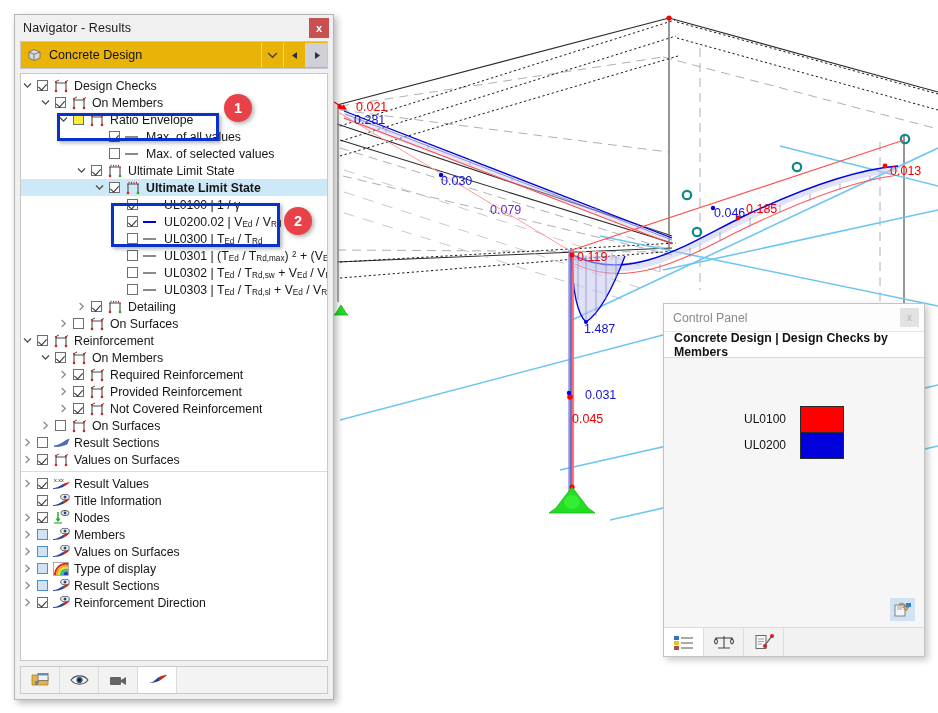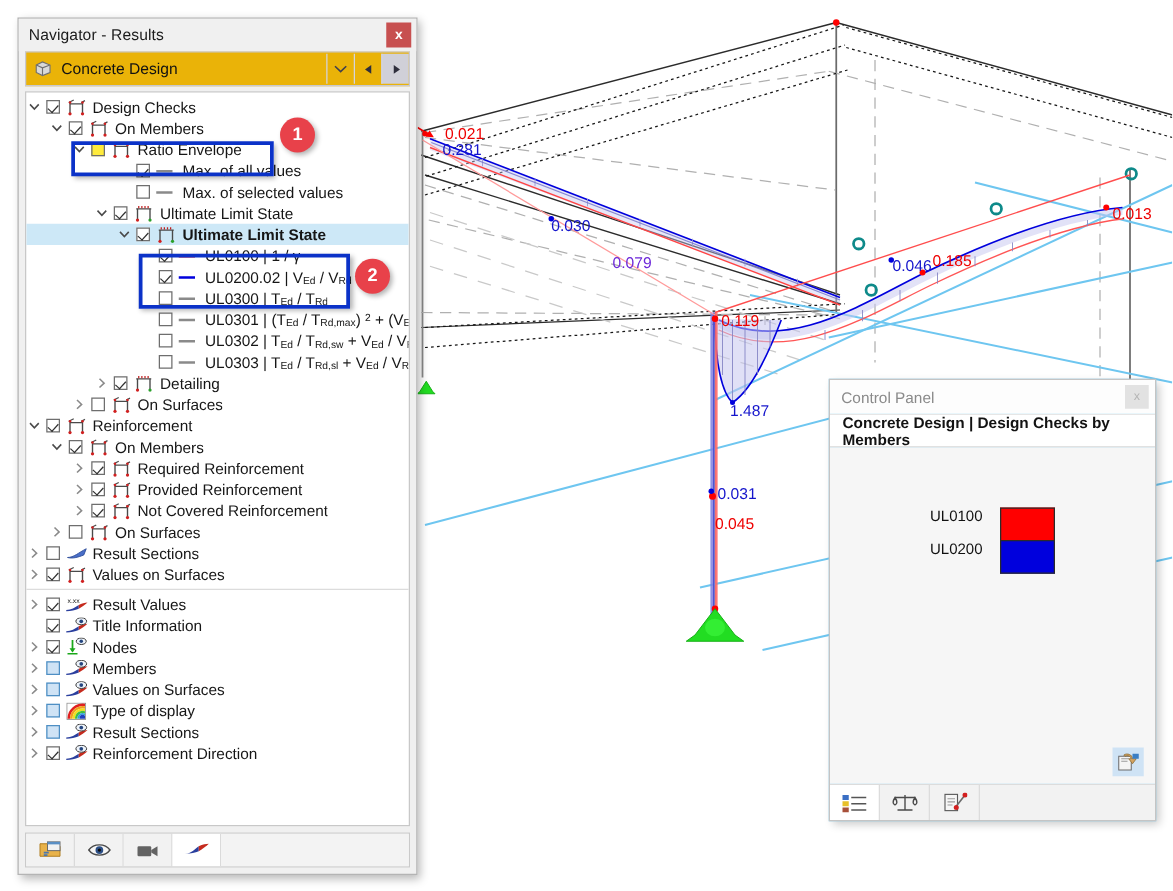--- a/index.html
+++ b/index.html
@@ -206,21 +206,21 @@
   }
   .bbtn.sel { background: #ffffff; border-bottom: none; }
   .bfill { flex: 1; background: #f3f3f3; }
 
   
   #control-panel {
     position: absolute;
     left: 663px; top: 303px;
     width: 260px;
     height: 352px;
-    background: #7dd3fc;
+    background: #fef9c3;
     border: 1px solid #c4c4c4;
     box-shadow: 3px 3px 7px rgba(0,0,0,0.22);
     display: flex;
     flex-direction: column;
   }
   .cp-title {
     height: 27px;
     background: #fdfdfd;
     display: flex;
     align-items: center;
@@ -258,20 +258,21 @@
     flex: 0 0 auto;
   }
   .cp-body {
     flex: 1 1 auto;
     background: #f6f6f6;
     position: relative;
     padding-top: 48px;
   }
   .legend-row {
     display: flex;
+    align-items: center;
     height: 26px;
     padding-left: 80px;
   }
   .legend-name {
     font-size: 12px;
     color: #111;
     width: 56px;
   }
   .legend-swatch {
     width: 42px;
@@ -498,21 +499,21 @@
     <div>
       <span class="vp-label" style="left:356px; top:100px; color:#ee0000;">0.021</span>
       <span class="vp-label" style="left:354px; top:113px; color:#1414cc;">0.281</span>
       <span class="vp-label" style="left:441px; top:174px; color:#1414cc;">0.030</span>
       <span class="vp-label" style="left:490px; top:203px; color:#6d28d9;">0.079</span>
       <span class="vp-label" style="left:577px; top:250px; color:#ee0000;">0.119</span>
       <span class="vp-label" style="left:584px; top:322px; color:#1414cc;">1.487</span>
       <span class="vp-label" style="left:714px; top:206px; color:#1414cc;">0.046</span>
       <span class="vp-label" style="left:746px; top:202px; color:#ee0000;">0.185</span>
       <span class="vp-label" style="left:890px; top:164px; color:#ee0000;">0.013</span>
-      <span class="vp-label" style="left:574px; top:388px; color:#1414cc;">0.031</span>
+      <span class="vp-label" style="left:574px; top:388px; color:#1414cc;padding-left:11px;">0.031</span>
       <span class="vp-label" style="left:572px; top:412px; color:#ee0000;">0.045</span>
     </div>
   </div>
 
   <div id="navigator">
     <div class="nav-titlebar">
       <span class="nav-title">Navigator - Results</span>
       <div class="nav-close">x</div>
     </div>
 

